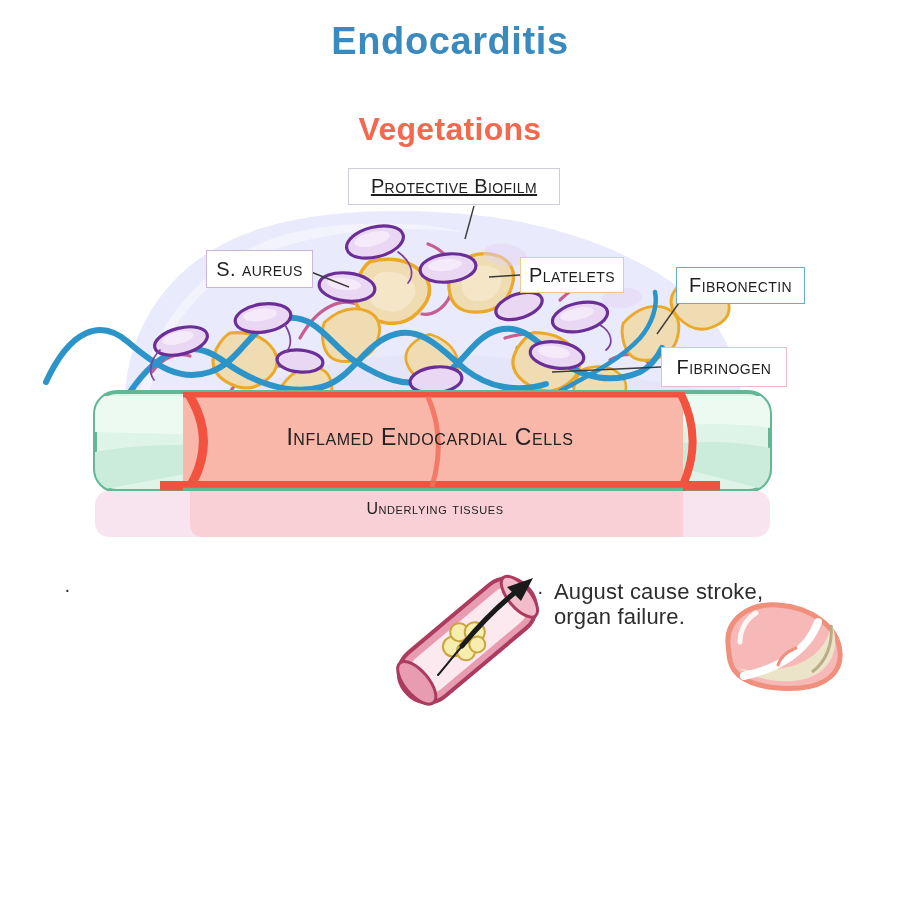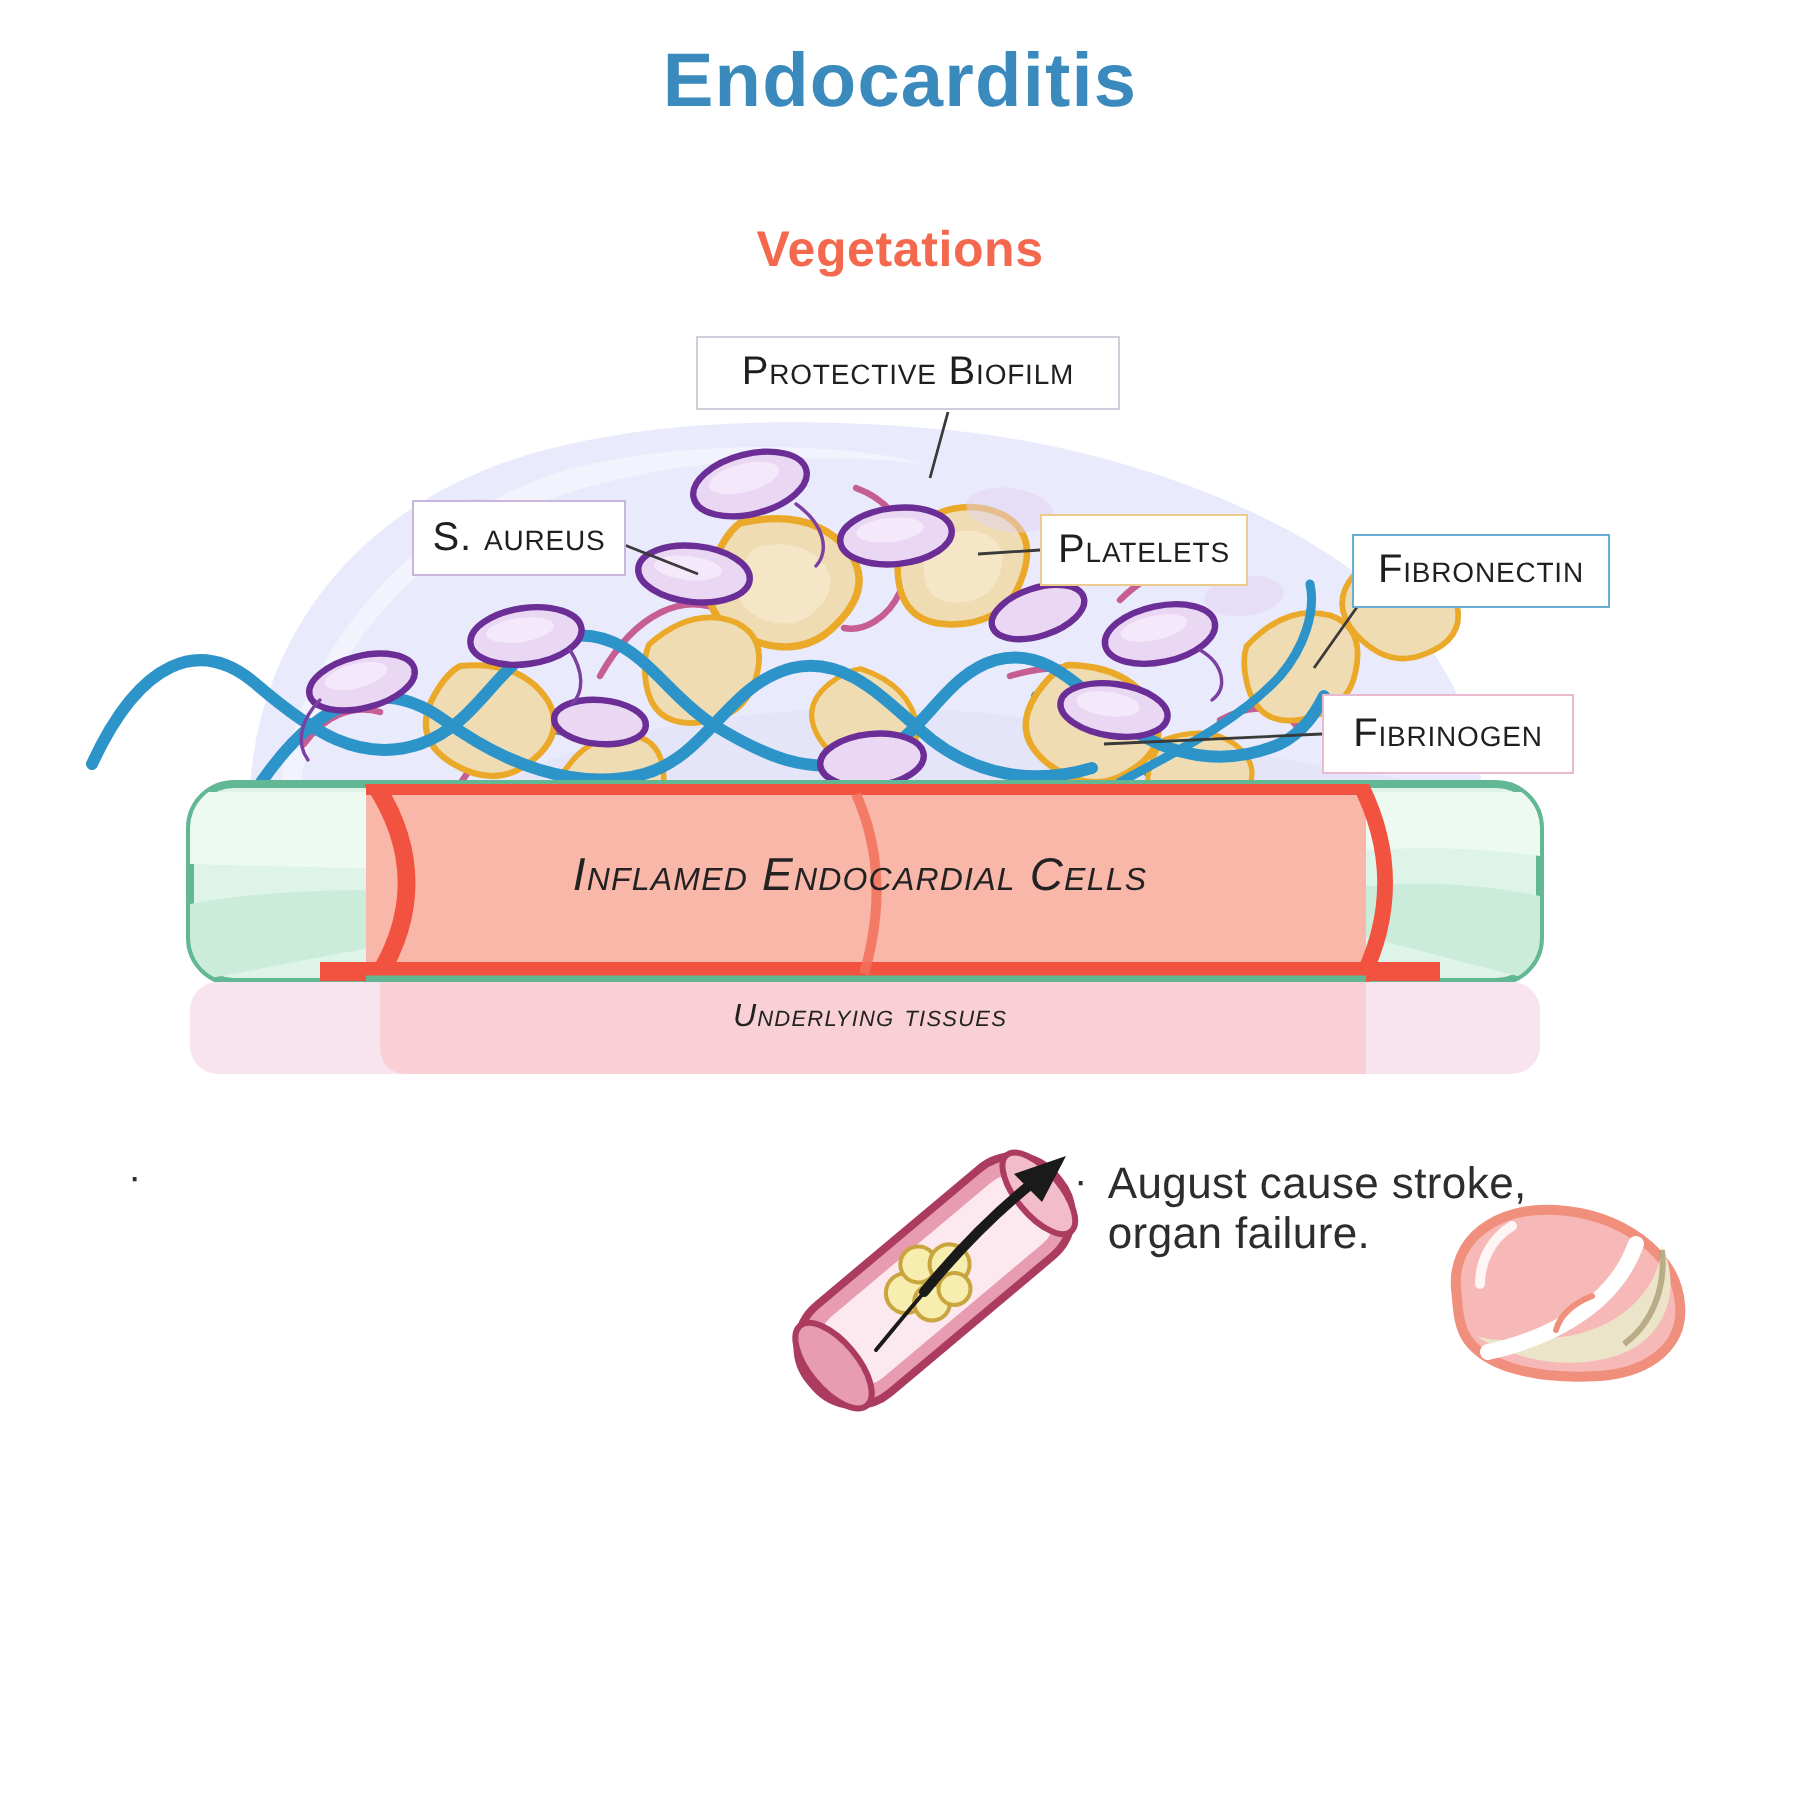--- a/index.html
+++ b/index.html
@@ -2,31 +2,31 @@
 <html><head>
 <meta charset="utf-8">
 <style>
   html,body{margin:0;padding:0;background:#fff;}
   .canvas{position:relative;width:900px;height:900px;background:#ffffff;overflow:hidden;
           font-family:"Liberation Sans",sans-serif;}
   .art{position:absolute;left:0;top:0;z-index:1;}
   .title{position:absolute;left:0;right:0;top:20px;text-align:center;z-index:3;
          font-size:38px;font-weight:bold;color:#3b8abd;letter-spacing:.6px;}
   .subtitle{position:absolute;left:0;right:0;top:111px;text-align:center;z-index:3;
-            font-size:25px;font-weight:bold;color:#f4684e;letter-spacing:.3px;}
+            font-size:32px;font-weight:bold;color:#f4684e;letter-spacing:.3px;}
   .lbl{position:absolute;z-index:3;display:flex;align-items:center;justify-content:center;
        background:#ffffff;font-variant:small-caps;font-size:20px;color:#1f1f1f;
        letter-spacing:.4px;box-sizing:border-box;white-space:nowrap;}
-  .lbl-biofilm    {left:348px;top:168px;width:212px;height:37px;border:1.5px solid #cdced9;}
+  .lbl-biofilm    {left:348px;top:168px;width:212px;height:37px;border:1.5px solid #cdced9;text-decoration:underline;}
   .lbl-aureus     {left:206px;top:250px;width:107px;height:38px;border:1.5px solid #c8b6dd;}
   .lbl-platelets  {left:520px;top:257px;width:104px;height:36px;border:1.5px solid #ecca8c;}
   .lbl-fibronectin{left:676px;top:267px;width:129px;height:37px;border:1.5px solid #64aed2;}
   .lbl-fibrinogen {left:661px;top:347px;width:126px;height:40px;border:1.5px solid #e9bad0;}
   .tube-text{position:absolute;z-index:3;font-variant:small-caps;color:#222;
-             text-align:center;letter-spacing:.6px;white-space:nowrap;font-style:italic;}
+             text-align:center;letter-spacing:.6px;white-space:nowrap;}
   .txt-inflamed{left:235px;top:424px;width:390px;font-size:23px;}
   .txt-tissues {left:285px;top:500px;width:300px;font-size:16px;}
   .bullet{position:absolute;z-index:3;display:flex;gap:10px;color:#2d2d2d;
           font-size:22px;line-height:1.13;letter-spacing:.2px;}
   .bullet .dot{font-size:20px;margin-top:0px;}
   .bullet .txt{white-space:pre-line;}
   .bullet-1{left:64px;top:578px;width:380px;}
   .bullet-2{left:537px;top:580px;width:240px;}
 </style>
 </head>

